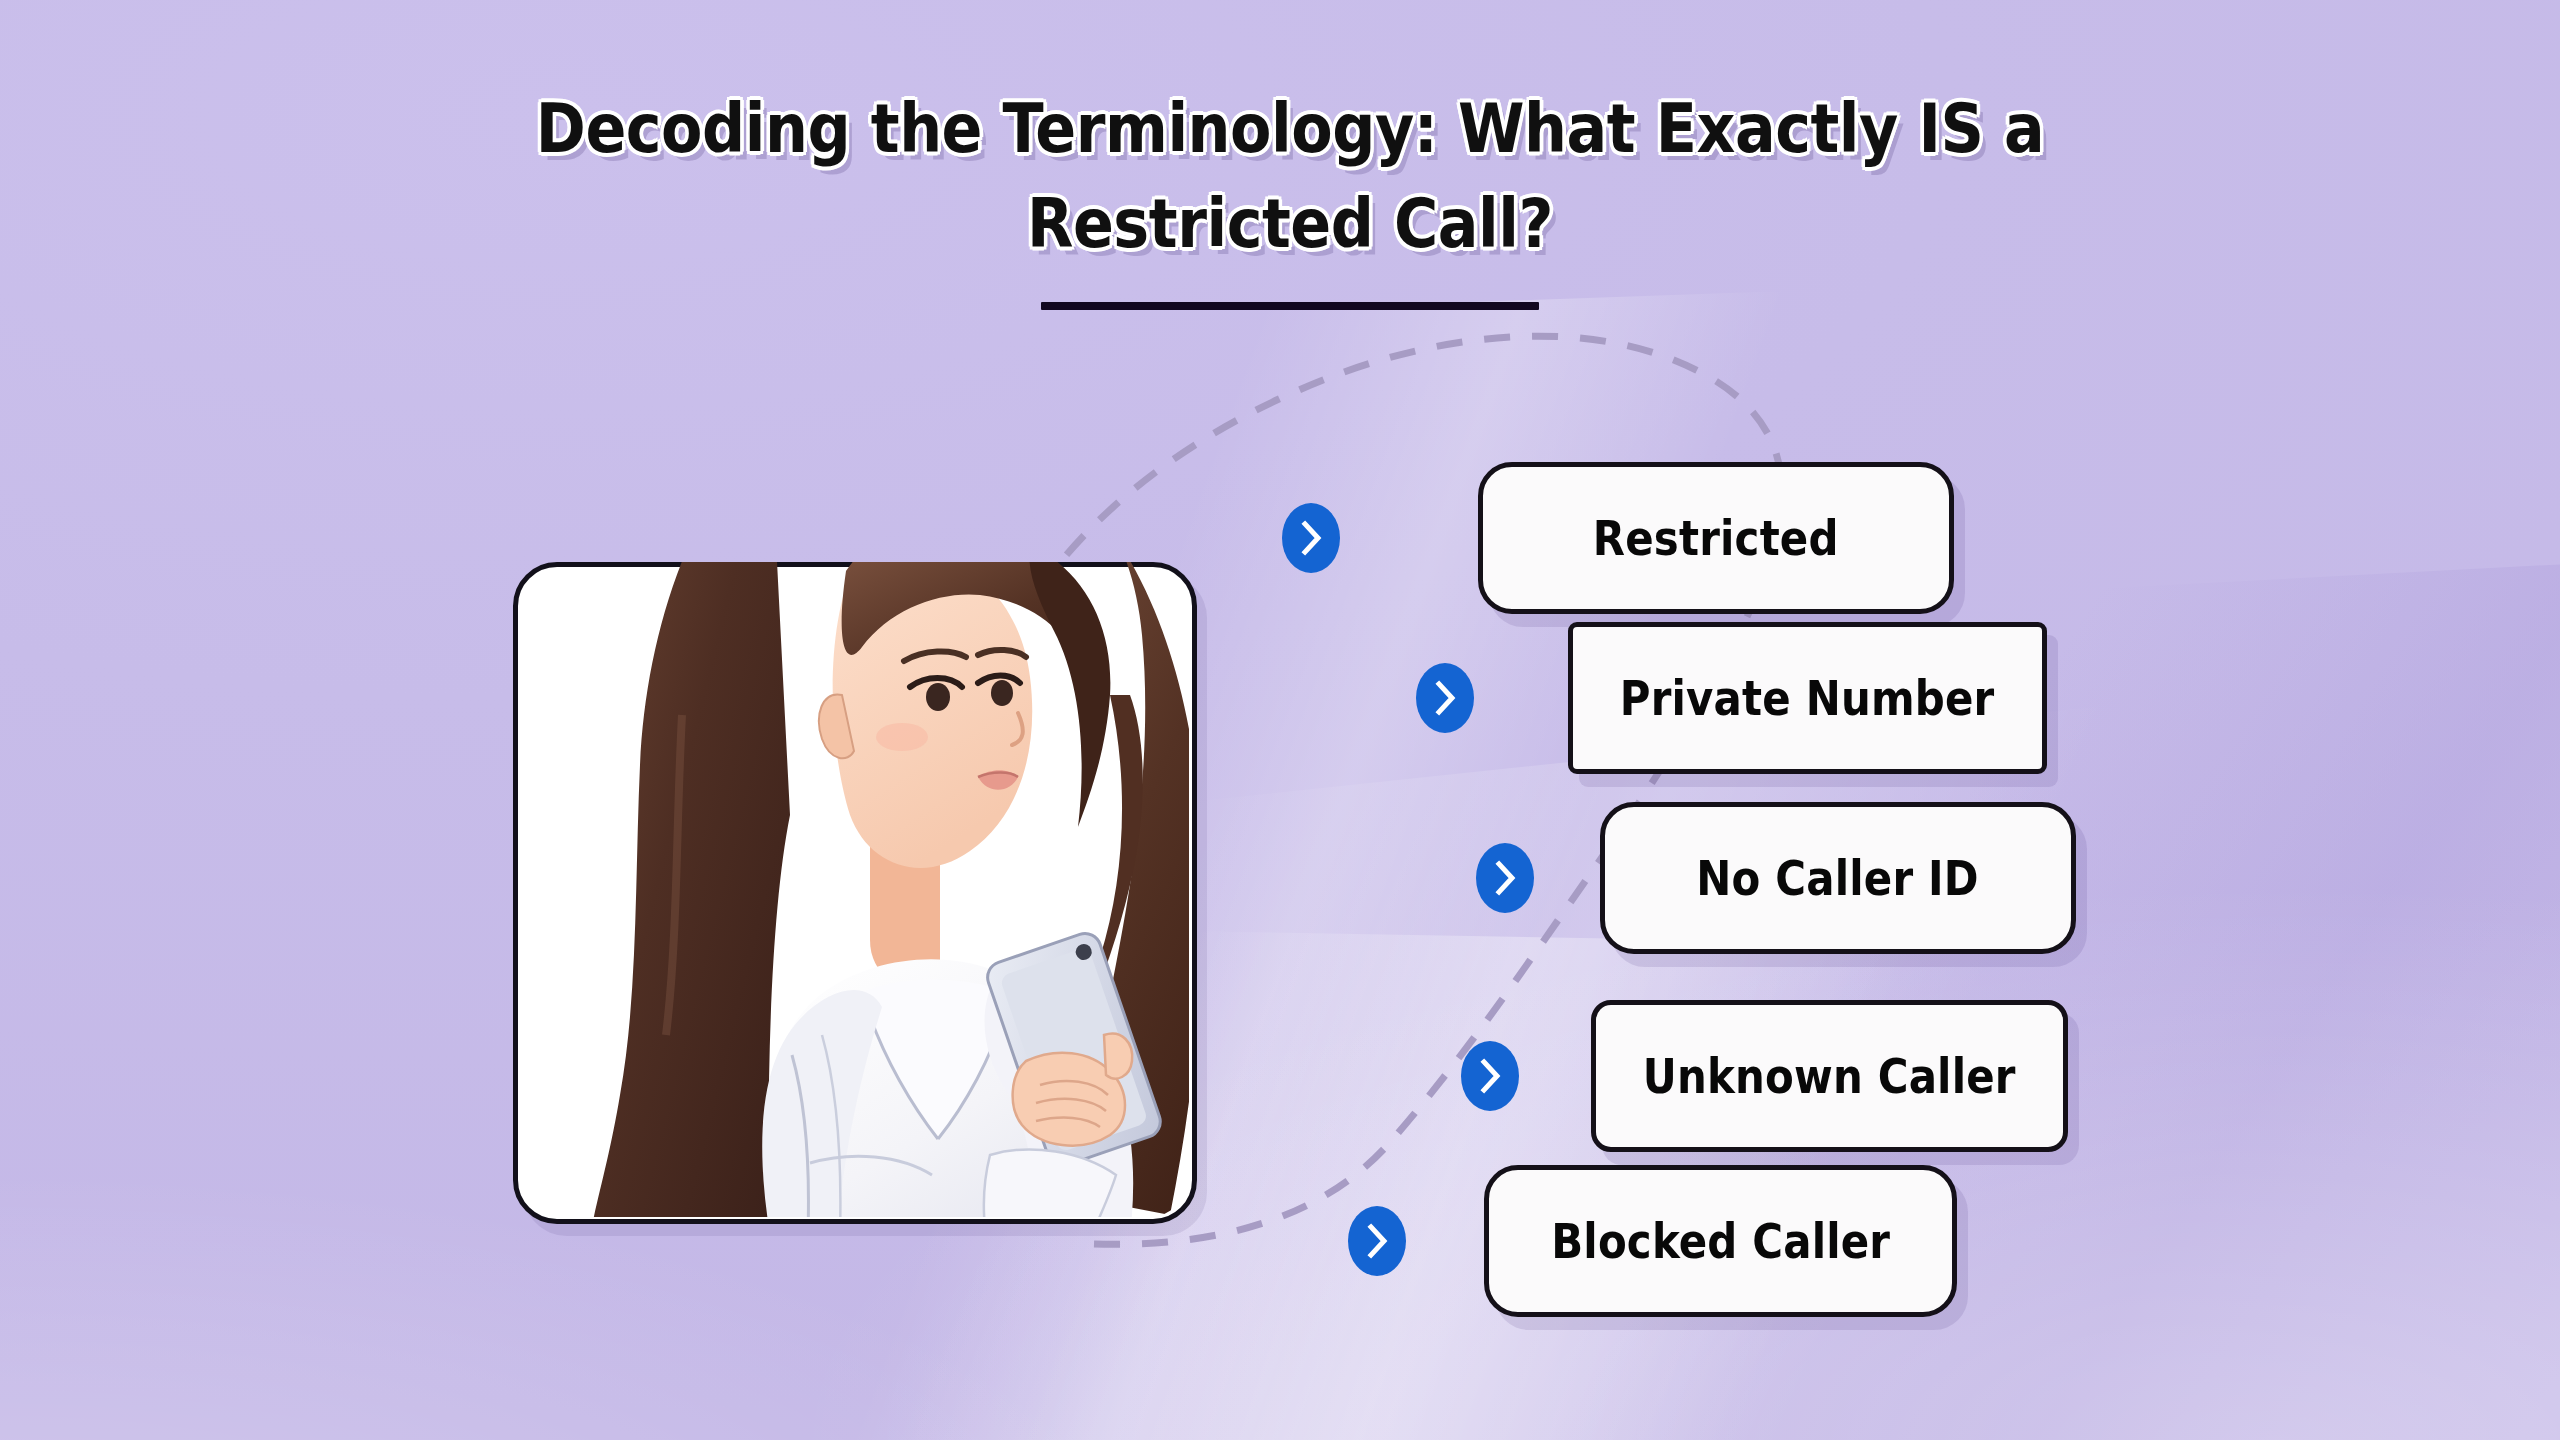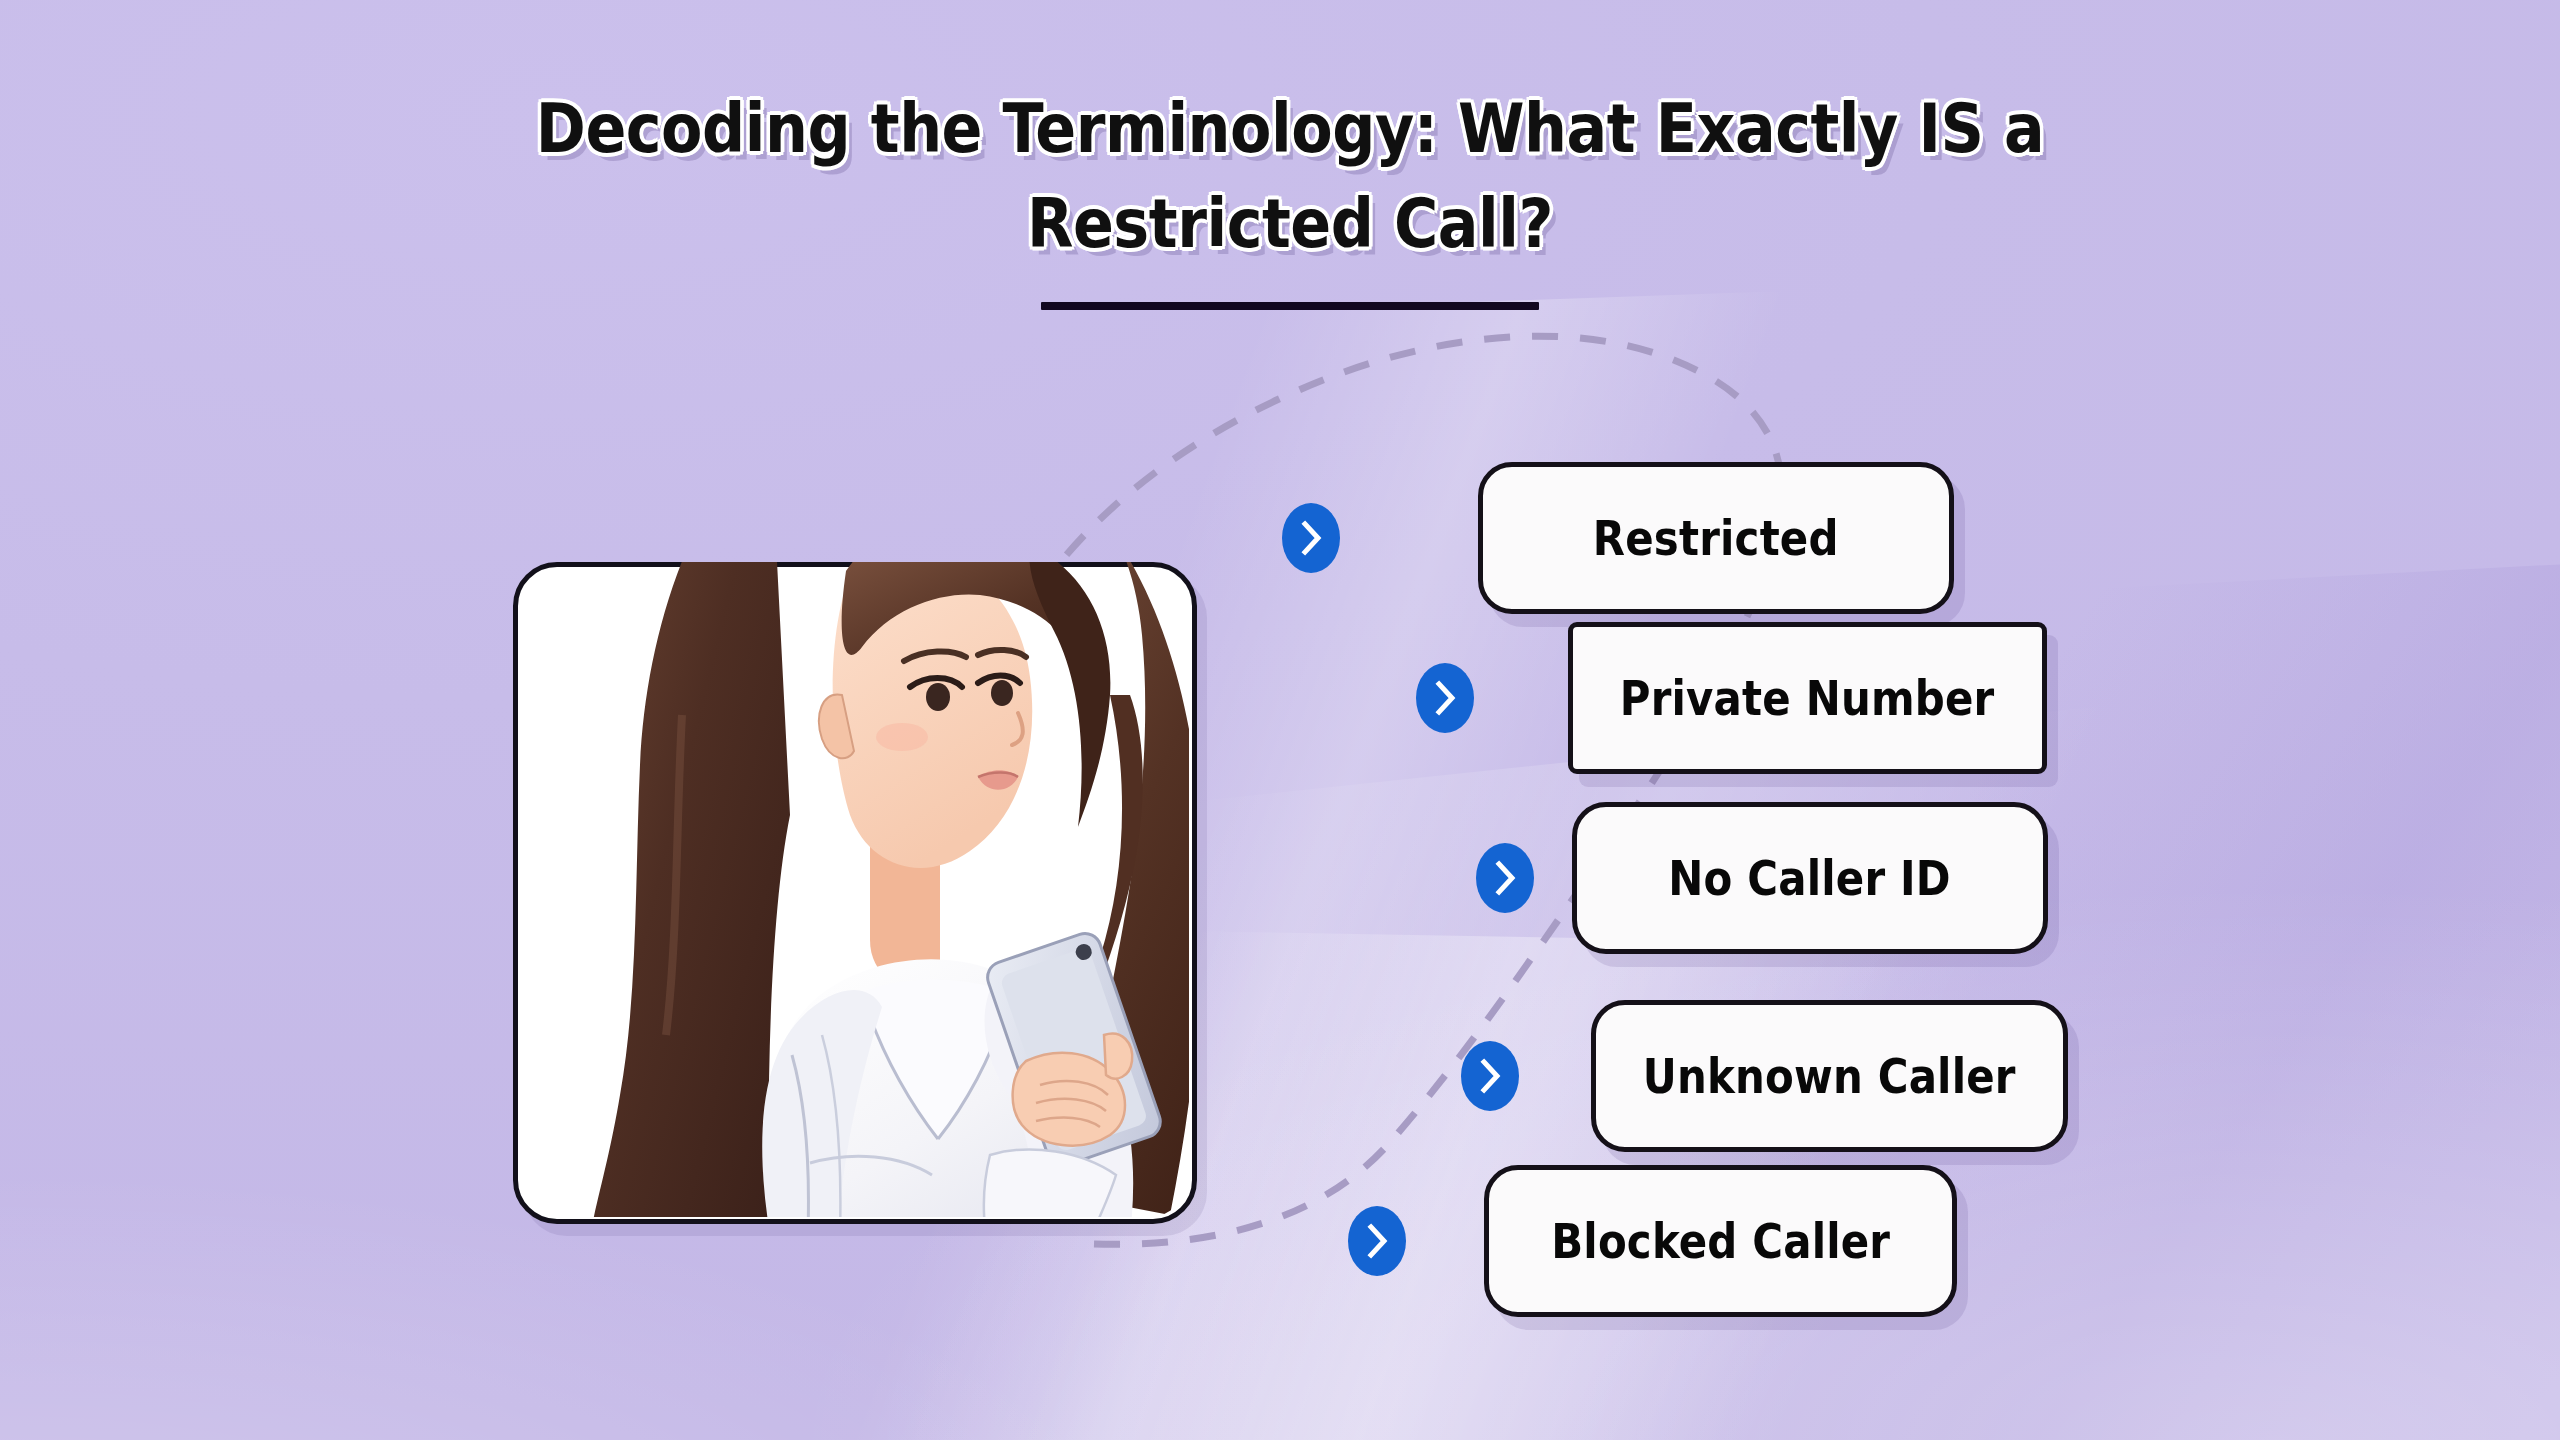--- a/index.html
+++ b/index.html
@@ -131,23 +131,23 @@
     letter-spacing:0.2px;
     white-space:nowrap;
     transform:scaleX(0.97);
   }
 
   #row-0 { left:1282px; top:462px; }
   #row-0 .pill { width:476px; margin-left:138px; }
   #row-1 { left:1416px; top:622px; }
   #row-1 .pill { width:479px; margin-left:94px;border-radius:9px; }
   #row-2 { left:1476px; top:802px; }
-  #row-2 .pill { width:476px; margin-left:38px; }
+  #row-2 .pill { width:476px; margin-left:66px; }
   #row-3 { left:1461px; top:1000px; }
-  #row-3 .pill { width:477px; margin-left:72px; }
+  #row-3 .pill { width:477px; margin-left:72px;border-radius:20px; }
   #row-4 { left:1348px; top:1165px; }
   #row-4 .pill { width:473px; margin-left:78px; }
 </style>
 </head>
 <body>
 
 <div id="bg-layer">
   <div class="bg-base"></div>
   <div class="silk s1"></div>
   <div class="silk s2"></div>

